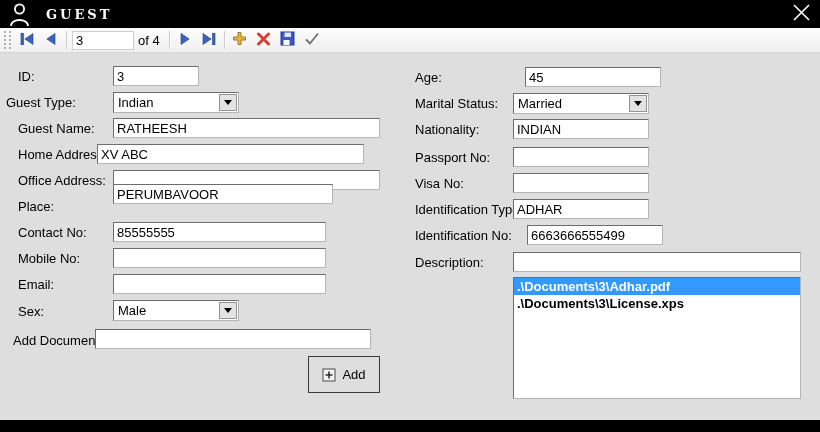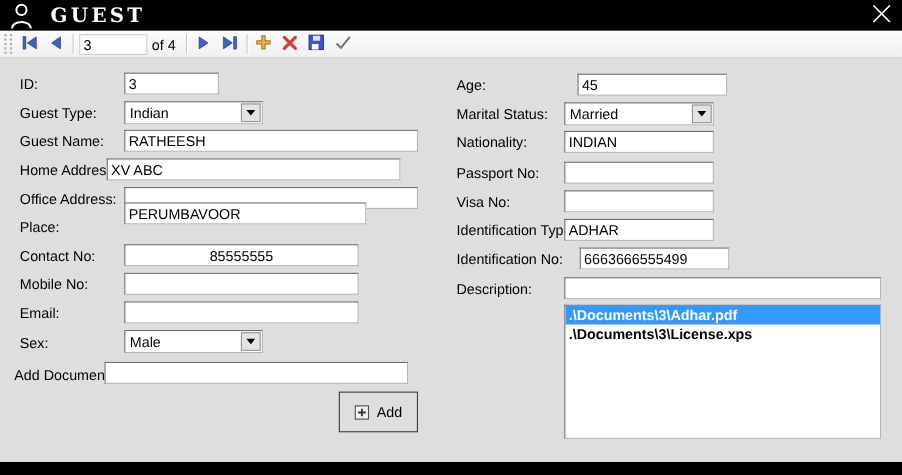--- a/index.html
+++ b/index.html
@@ -4,21 +4,21 @@
 <style>
   html,body{margin:0;padding:0;}
   .win{position:relative;width:820px;height:432px;background:#dedede;overflow:hidden;
        font-family:"Liberation Sans",sans-serif;font-size:13px;color:#000;}
 
   
   .titlebar{position:absolute;top:0;left:0;right:0;height:28px;background:#000;
             display:flex;align-items:center;}
   .person-wrap{margin-left:8px;display:flex;align-items:center;}
   .app-title{color:#fff;font-family:"DejaVu Serif","Liberation Serif",serif;
-             font-weight:bold;font-size:18px;letter-spacing:3px;margin-left:14px;}
+             font-weight:bold;font-size:13px;letter-spacing:3px;margin-left:14px;}
   .close-btn{margin-left:auto;margin-right:6px;width:26px;height:26px;
              display:flex;align-items:center;justify-content:center;cursor:pointer;}
 
   
   .toolbar{position:absolute;top:28px;left:0;right:0;height:24px;
            background:linear-gradient(#fcfcfc,#f0f0f0);border-bottom:1px solid #d6d6d6;
            display:flex;align-items:center;padding:0 2px;}
   .grip{width:3px;height:18px;margin:0 4px 0 2px;border-left:2px dotted #b0b0b0;border-right:2px dotted #b0b0b0;}
   .tb-btn{width:24px;height:20px;display:flex;align-items:center;justify-content:center;cursor:pointer;}
   .tb-sep{width:1px;height:18px;background:#c9c9c9;box-shadow:1px 0 0 #fff;margin:0 3px;}
@@ -144,42 +144,42 @@
         <svg width="16" height="13">
             <path d="M2 7.5 L6 11.5 L14 1.5" stroke="#6f6f6f" stroke-width="1.8" fill="none"></path>
           </svg>
       </span>
     </span>
   </div>
 
   <span class="lbl" style="left:18px;top:69px">ID:</span>
   <input class="tbox" style="left: 113px; top: 66px; width: 86px;" value="3">
 
-  <span class="lbl" style="left:18px;top:95px">Guest Type:</span>
+  <span class="lbl" style="left:6px;top:95px">Guest Type:</span>
   <div class="combo" style="left:113px;top:92px;width:126px">
     <span class="combo-text">Indian</span>
     <span class="combo-btn">
         <span class="combo-arrow"></span>
       </span>
   </div>
 
   <span class="lbl" style="left:18px;top:121px">Guest Name:</span>
   <input class="tbox" style="left: 113px; top: 118px; width: 267px;" value="RATHEESH">
 
   <span class="lbl" style="left:18px;top:147px">Home Address:</span>
   <input class="tbox" style="left: 97px; top: 144px; width: 267px;" value="XV ABC">
 
   <span class="lbl" style="left:18px;top:173px">Office Address:</span>
   <input class="tbox" style="left: 113px; top: 170px; width: 267px;" value="">
 
   <span class="lbl" style="left:18px;top:199px">Place:</span>
   <input class="tbox" style="left: 113px; top: 184px; width: 220px;" value="PERUMBAVOOR">
 
   <span class="lbl" style="left:18px;top:225px">Contact No:</span>
-  <input class="tbox" style="left: 113px; top: 222px; width: 213px; text-align: center;" value="85555555">
+  <input class="tbox" style="left: 113px; top: 222px; width: 213px;" value="85555555">
 
   <span class="lbl" style="left:18px;top:251px">Mobile No:</span>
   <input class="tbox" style="left: 113px; top: 248px; width: 213px;" value="">
 
   <span class="lbl" style="left:18px;top:277px">Email:</span>
   <input class="tbox" style="left: 113px; top: 274px; width: 213px;" value="">
 
   <span class="lbl" style="left:18px;top:304px">Sex:</span>
   <div class="combo" style="left:113px;top:300px;width:126px">
     <span class="combo-text">Male</span>

